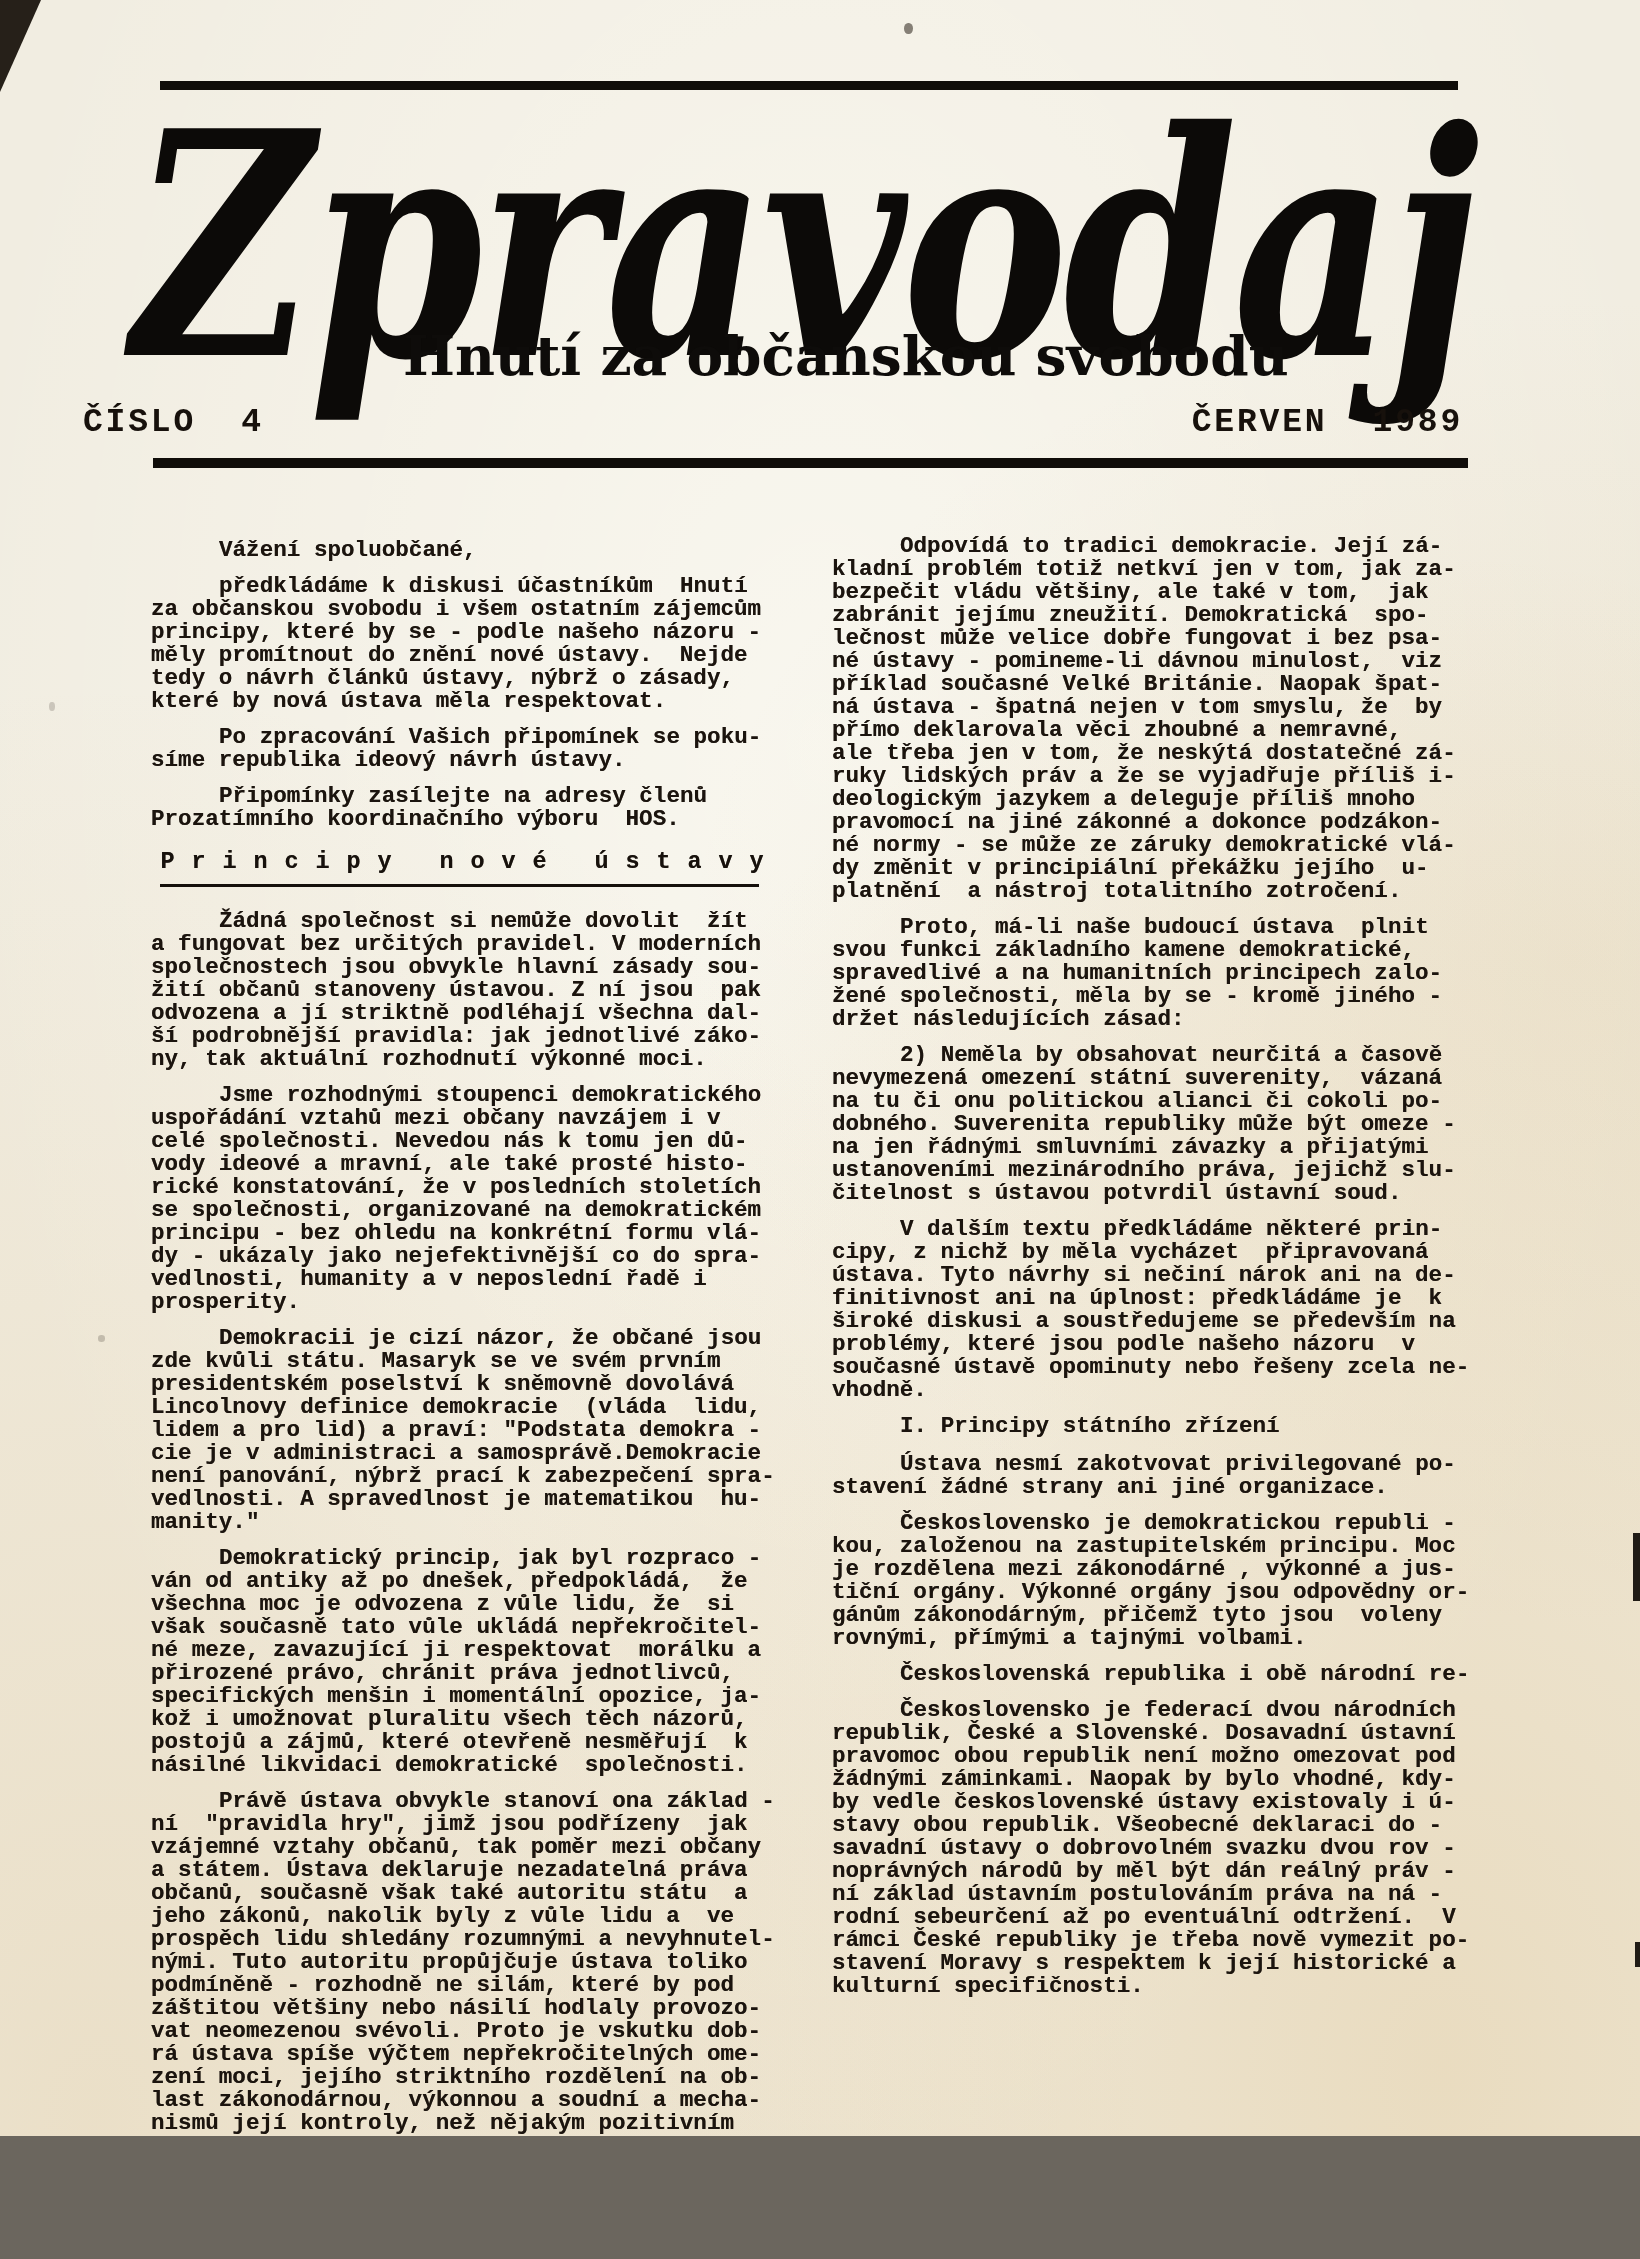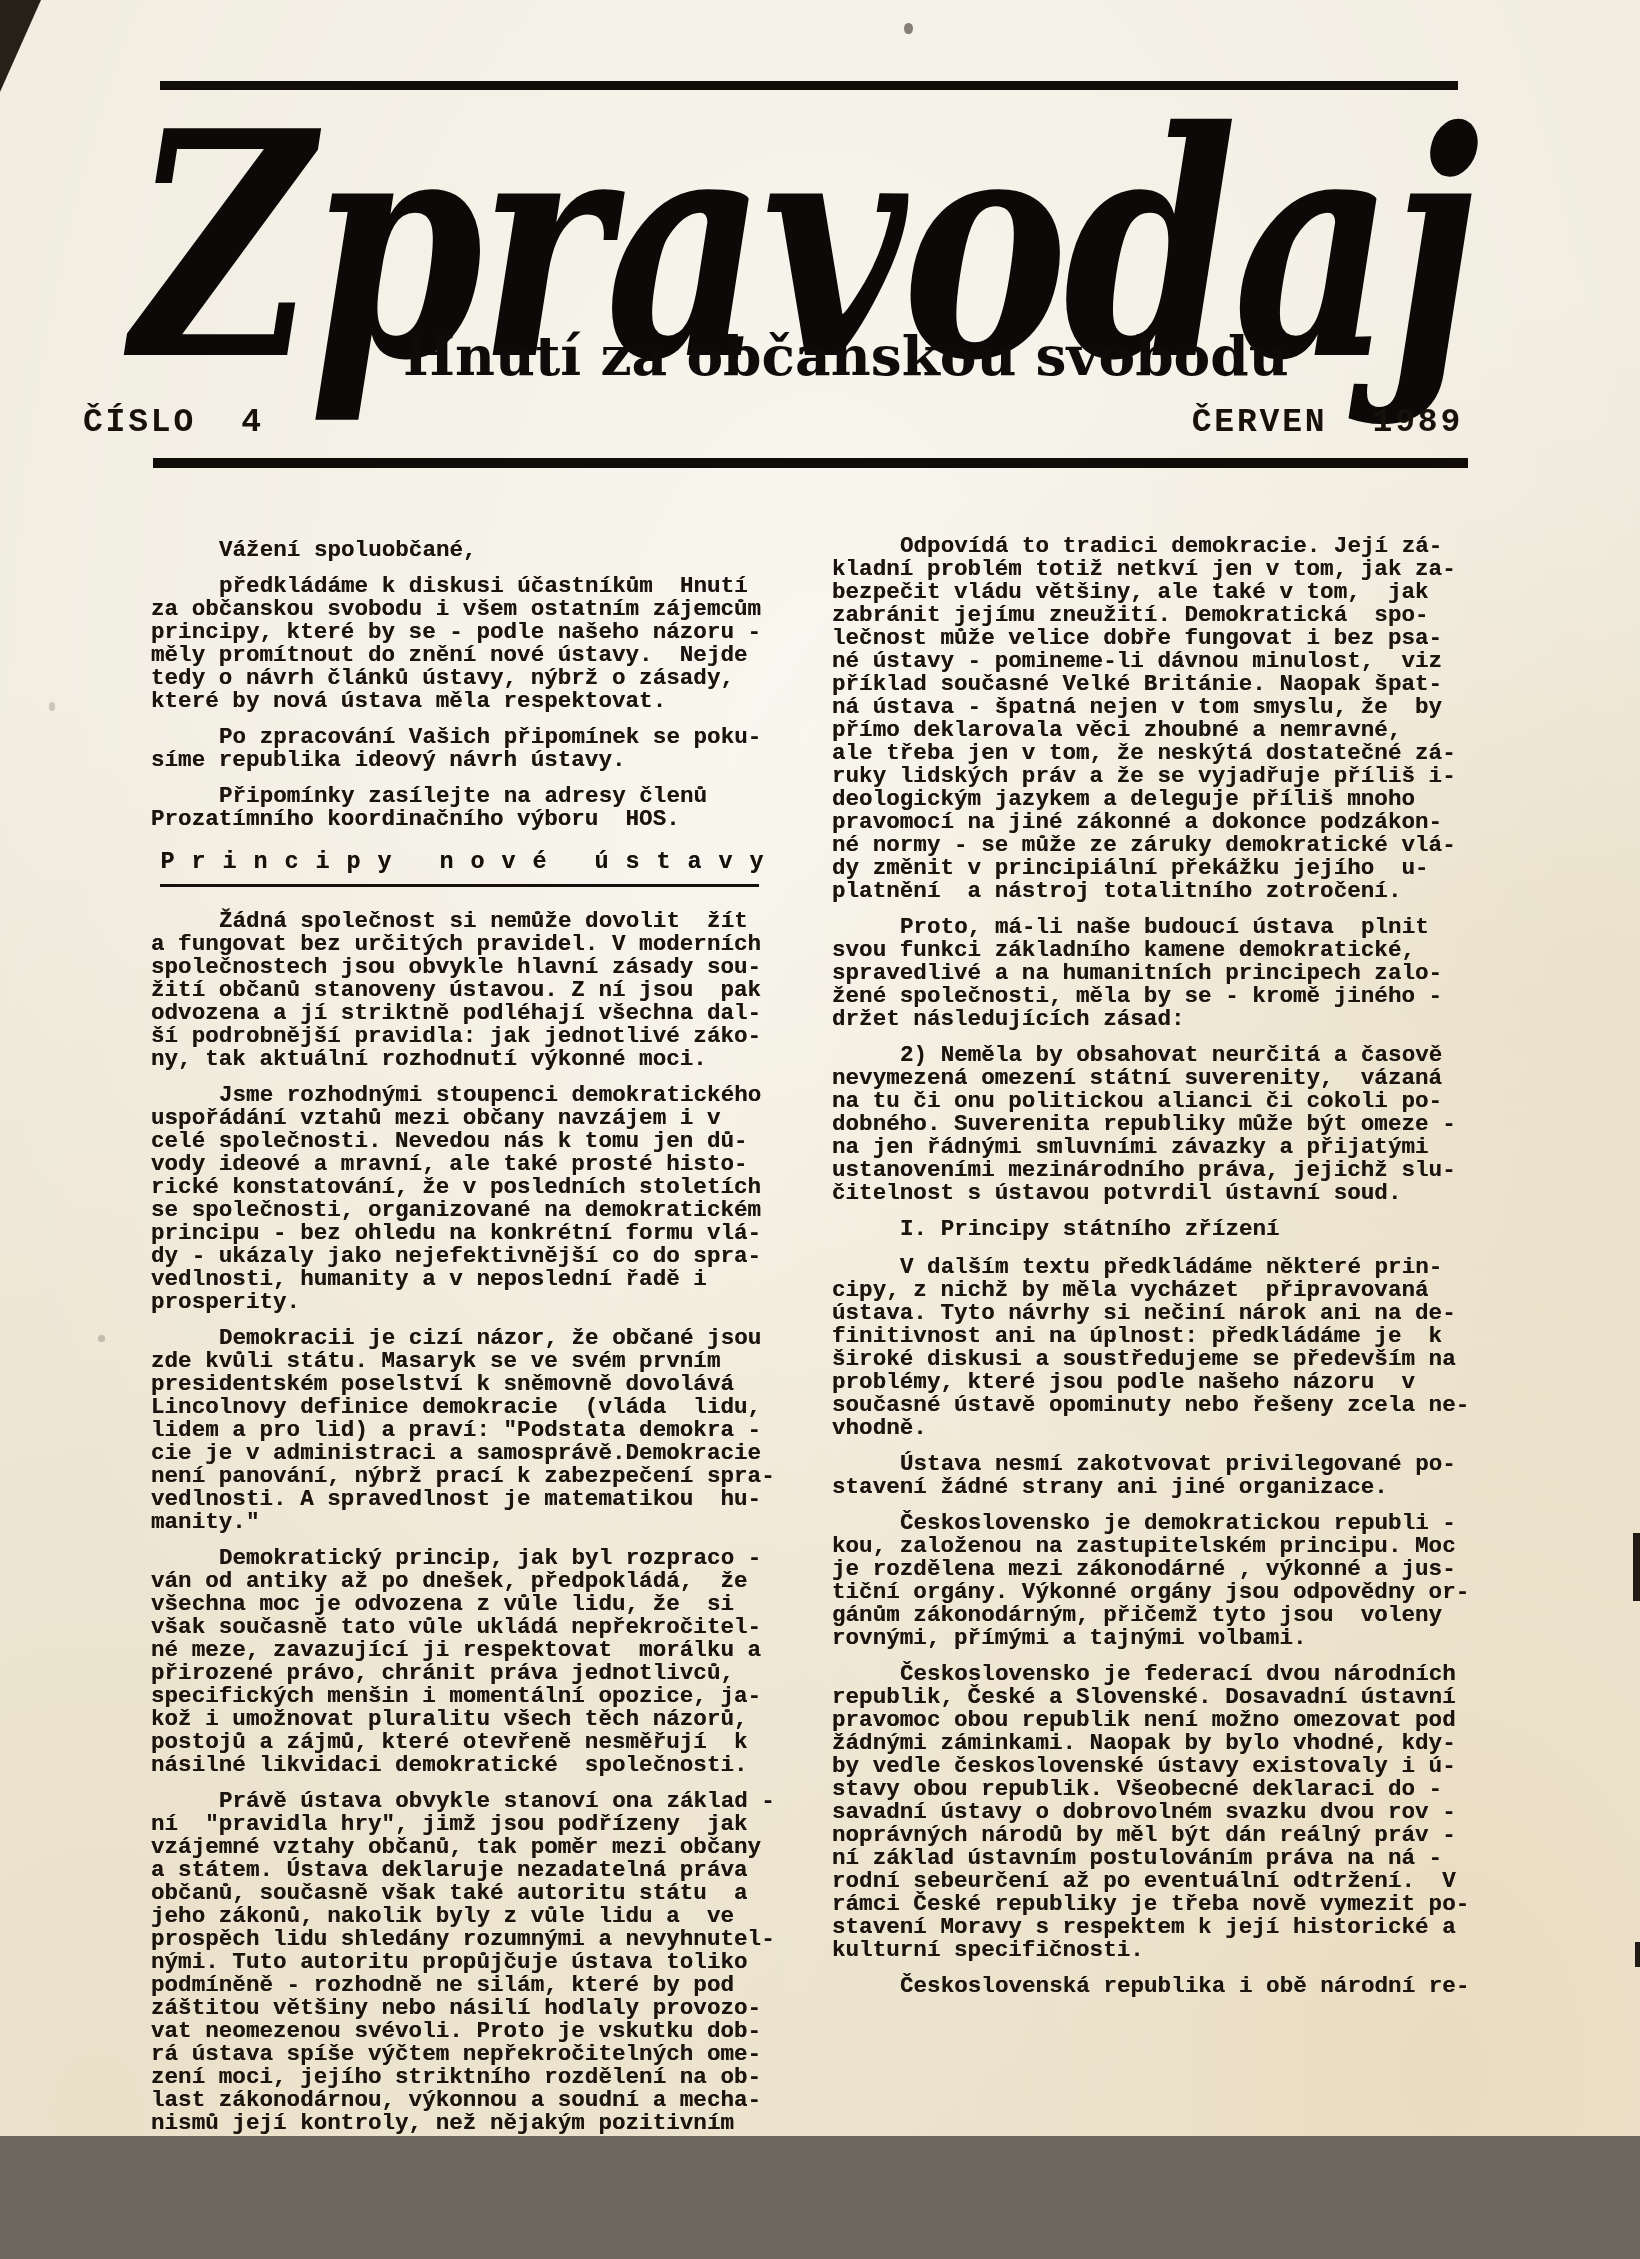--- a/index.html
+++ b/index.html
@@ -181,47 +181,47 @@
 spravedlivé a na humanitních principech zalo-
 žené společnosti, měla by se - kromě jiného -
 držet následujících zásad:</div>
     <div class="para">2) Neměla by obsahovat neurčitá a časově
 nevymezená omezení státní suverenity,  vázaná
 na tu či onu politickou alianci či cokoli po-
 dobného. Suverenita republiky může být omeze -
 na jen řádnými smluvními závazky a přijatými
 ustanoveními mezinárodního práva, jejichž slu-
 čitelnost s ústavou potvrdil ústavní soud.</div>
-    <div class="para subsection-heading">I. Principy státního zřízení</div>
     <div class="para">V dalším textu předkládáme některé prin-
 cipy, z nichž by měla vycházet  připravovaná
 ústava. Tyto návrhy si nečiní nárok ani na de-
 finitivnost ani na úplnost: předkládáme je  k
 široké diskusi a soustředujeme se především na
 problémy, které jsou podle našeho názoru  v
 současné ústavě opominuty nebo řešeny zcela ne-
 vhodně.</div>
+    <div class="para subsection-heading">I. Principy státního zřízení</div>
     <div class="para">Ústava nesmí zakotvovat privilegované po-
 stavení žádné strany ani jiné organizace.</div>
     <div class="para">Československo je demokratickou republi -
 kou, založenou na zastupitelském principu. Moc
 je rozdělena mezi zákonodárné , výkonné a jus-
 tiční orgány. Výkonné orgány jsou odpovědny or-
 gánům zákonodárným, přičemž tyto jsou  voleny
 rovnými, přímými a tajnými volbami.</div>
+    <div class="para">Československá republika i obě národní re-</div>
     <div class="para">Československo je federací dvou národních
 republik, České a Slovenské. Dosavadní ústavní
 pravomoc obou republik není možno omezovat pod
 žádnými záminkami. Naopak by bylo vhodné, kdy-
 by vedle československé ústavy existovaly i ú-
 stavy obou republik. Všeobecné deklaraci do -
 savadní ústavy o dobrovolném svazku dvou rov -
 noprávných národů by měl být dán reálný práv -
 ní základ ústavním postulováním práva na ná -
 rodní sebeurčení až po eventuální odtržení.  V
 rámci České republiky je třeba nově vymezit po-
 stavení Moravy s respektem k její historické a
 kulturní specifičnosti.</div>
-    <div class="para">Československá republika i obě národní re-</div>
   </div>
 
 </div>
 
 
 </body></html>

